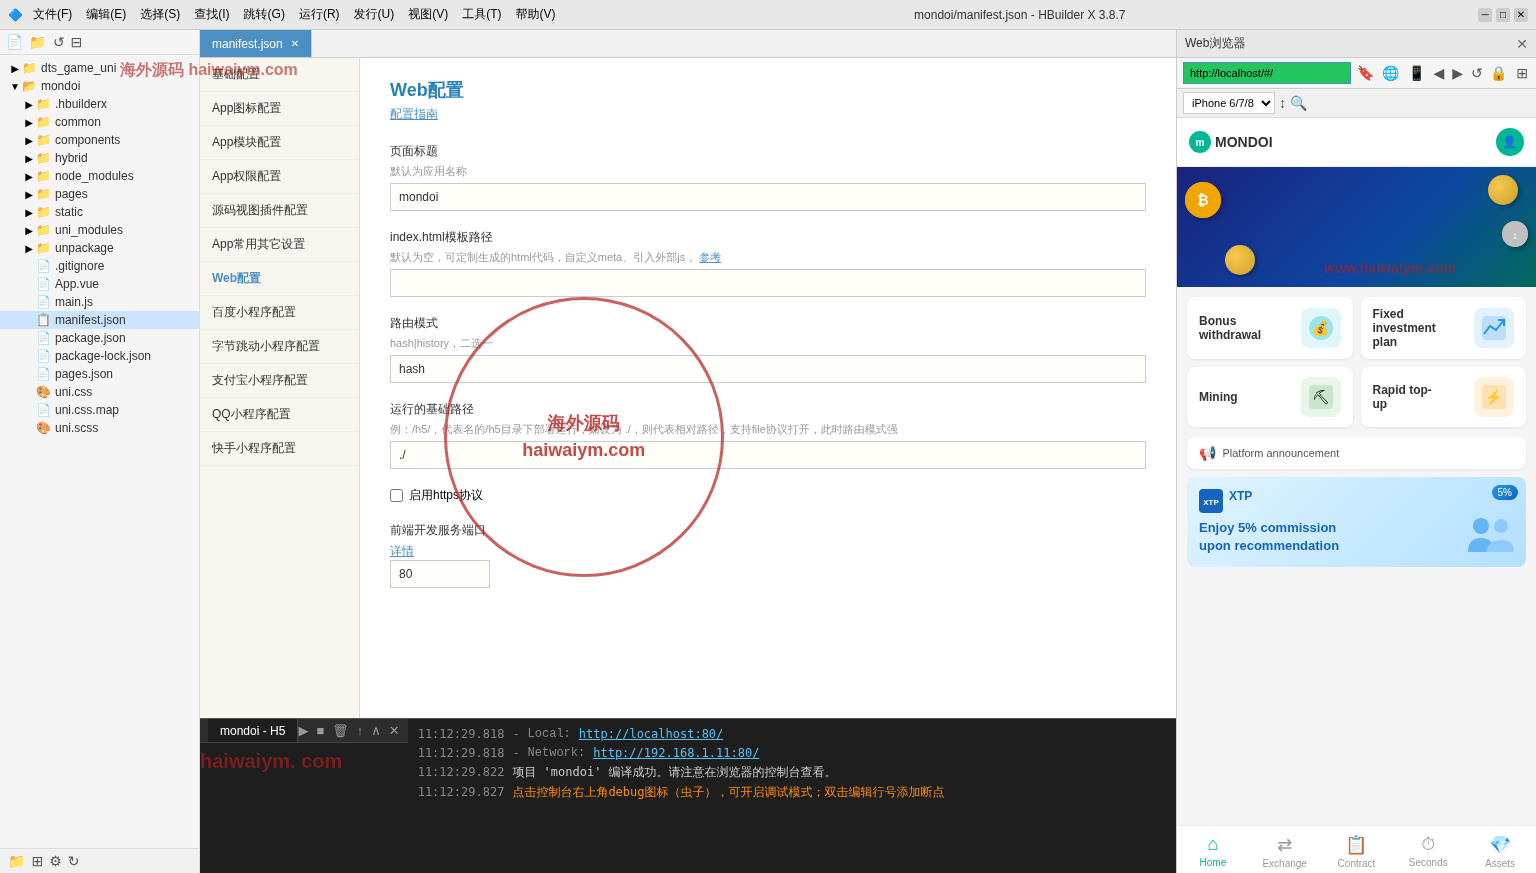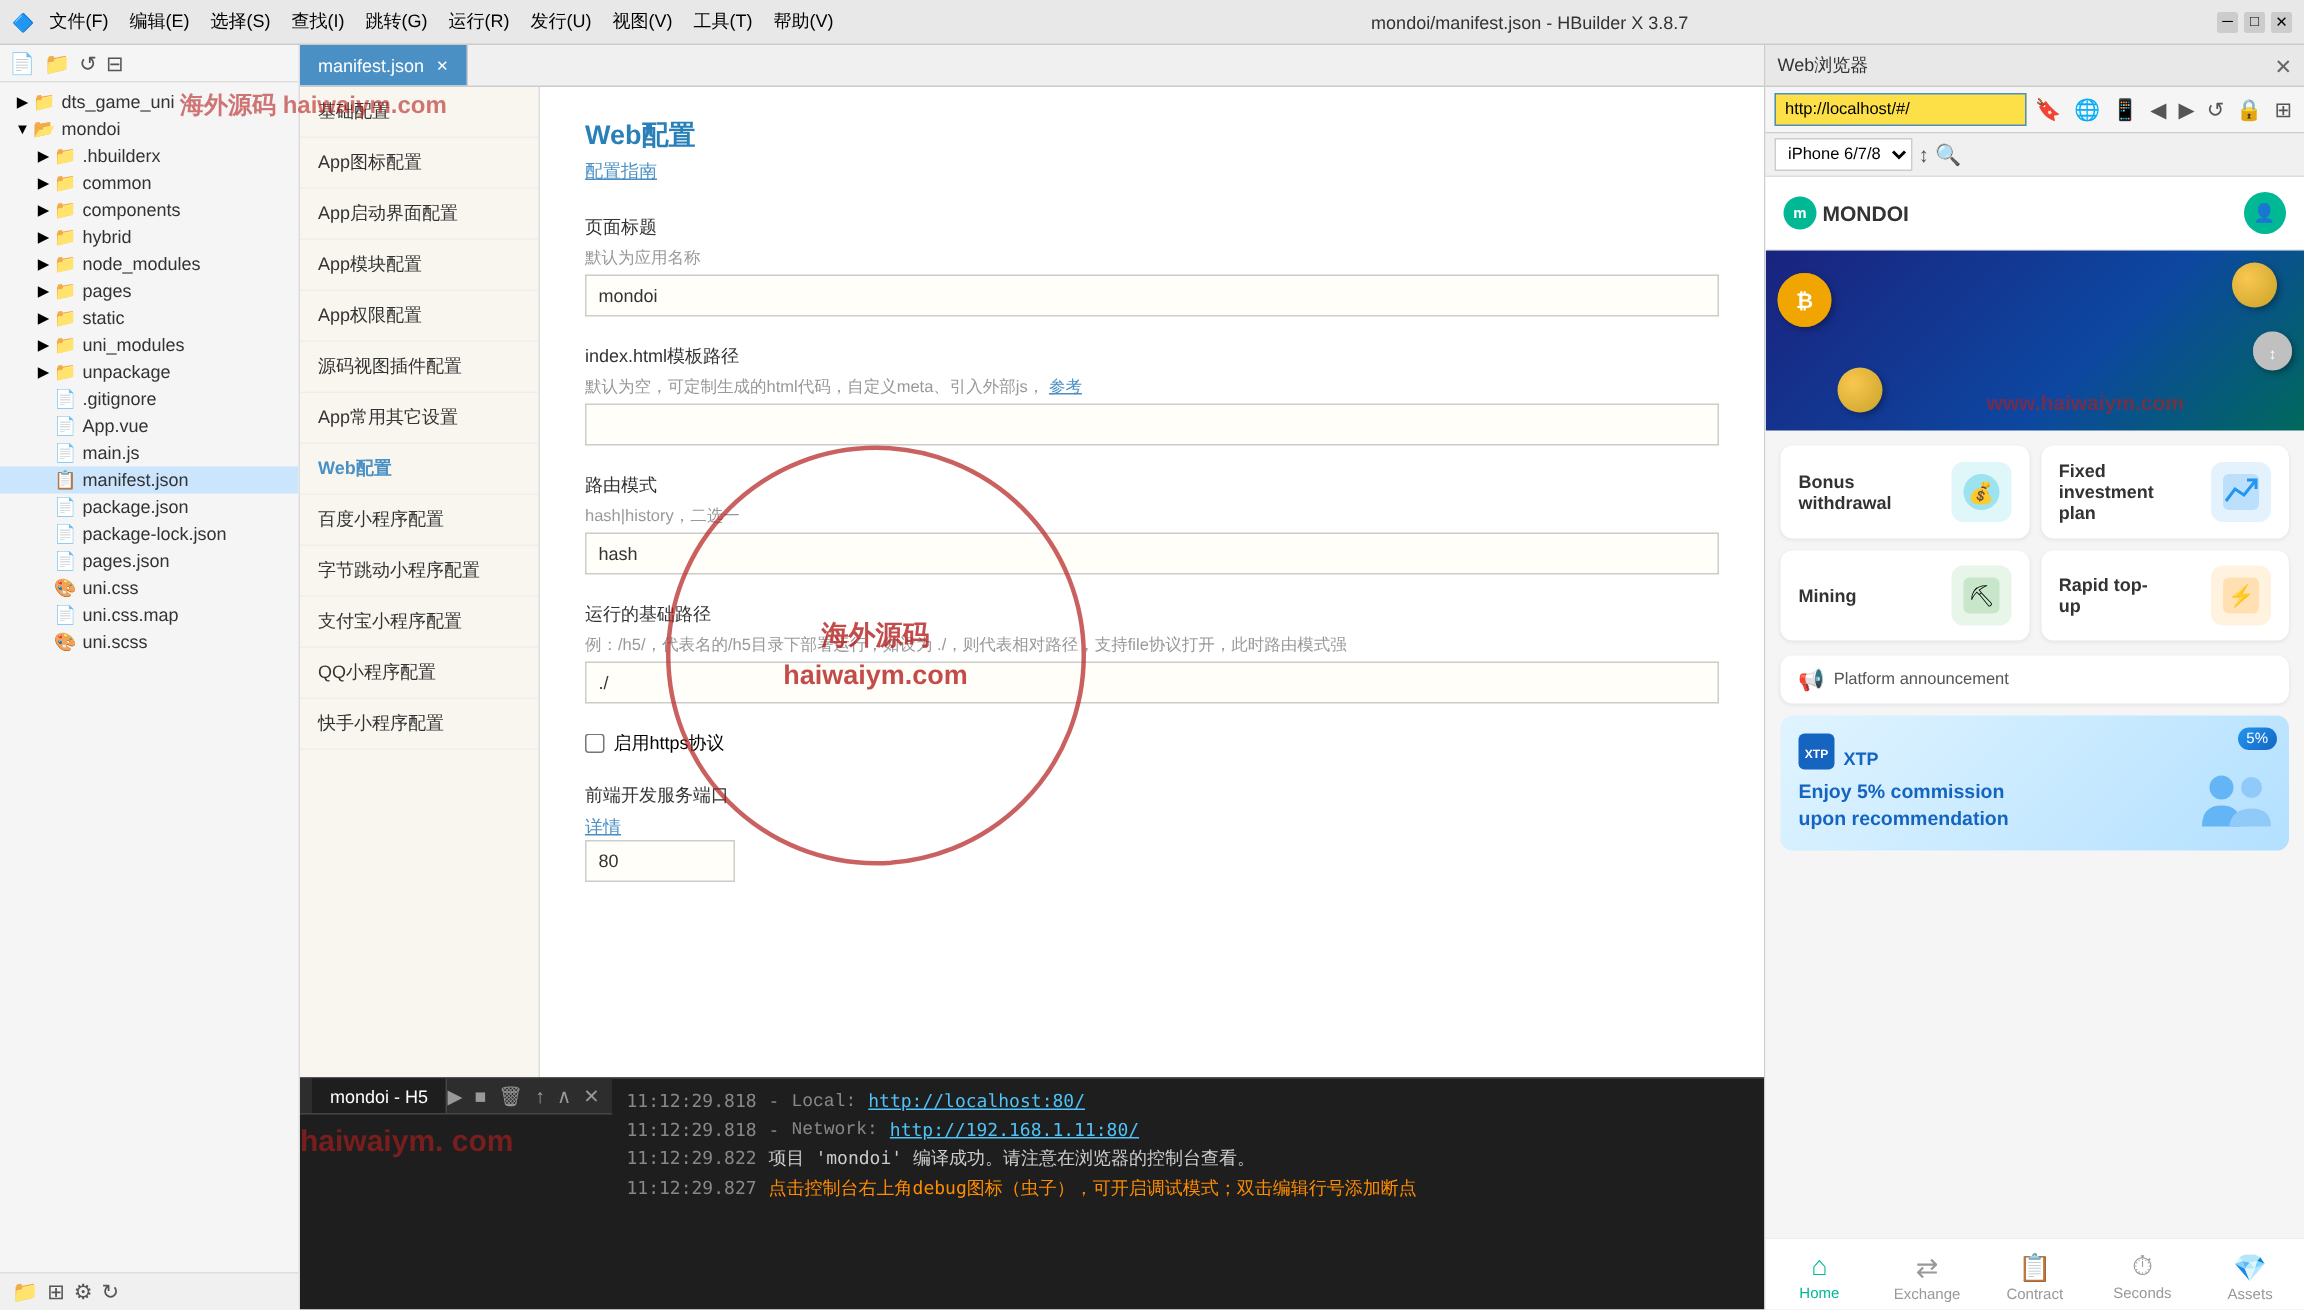--- a/index.html
+++ b/index.html
@@ -238,21 +238,21 @@
       background: #f5f5f5;
       border-bottom: 1px solid #ccc;
       gap: 4px;
     }
     .browser-url-input {
       flex: 1;
       height: 22px;
       border: 1px solid #4a90c4;
       padding: 0 6px;
       font-size: 11px;
-      background: #fde047;
+      background: #22c55e;
       outline: none;
     }
     .browser-nav-btn { background: none; border: none; cursor: pointer; font-size: 14px; color: #555; padding: 0 2px; }
     .browser-toolbar {
       display: flex;
       align-items: center;
       padding: 3px 6px;
       background: #f0f0f0;
       border-bottom: 1px solid #ddd;
       gap: 4px;
@@ -420,21 +420,21 @@
     .xtp-badge {
       position: absolute;
       top: 8px;
       right: 8px;
       background: linear-gradient(135deg, #2196f3, #1565c0);
       color: #fff;
       font-size: 10px;
       padding: 2px 6px;
       border-radius: 10px;
     }
-    .xtp-logo-row { display: flex; align-items: flex-end; gap: 6px; margin-bottom: 6px; }
+    .xtp-logo-row { display: flex; align-items: flex-start; gap: 6px; margin-bottom: 6px; }
     .xtp-logo-icon {
       width: 24px; height: 24px;
       background: #1565c0;
       border-radius: 4px;
       display: flex; align-items: center; justify-content: center;
       color: #fff; font-size: 10px; font-weight: bold;
     }
     .xtp-title { font-size: 12px; font-weight: bold; color: #1565c0; }
     .xtp-desc { font-size: 13px; font-weight: bold; color: #1565c0; line-height: 1.4; }
     .xtp-people { position: absolute; bottom: 8px; right: 10px; font-size: 20px; }
@@ -680,21 +680,20 @@
         <span>manifest.json</span>
         <span class="close-btn">✕</span>
       </div>
     </div>
 
     <div class="main-content-area">
 
       <div class="config-nav">
         <div class="config-nav-item">基础配置</div>
         <div class="config-nav-item">App图标配置</div>
-        <div class="config-nav-item">App启动界面配置</div>
         <div class="config-nav-item">App模块配置</div>
         <div class="config-nav-item">App权限配置</div>
         <div class="config-nav-item">源码视图插件配置</div>
         <div class="config-nav-item">App常用其它设置</div>
         <div class="config-nav-item active">Web配置</div>
         <div class="config-nav-item">百度小程序配置</div>
         <div class="config-nav-item">字节跳动小程序配置</div>
         <div class="config-nav-item">支付宝小程序配置</div>
         <div class="config-nav-item">QQ小程序配置</div>
         <div class="config-nav-item">快手小程序配置</div>

